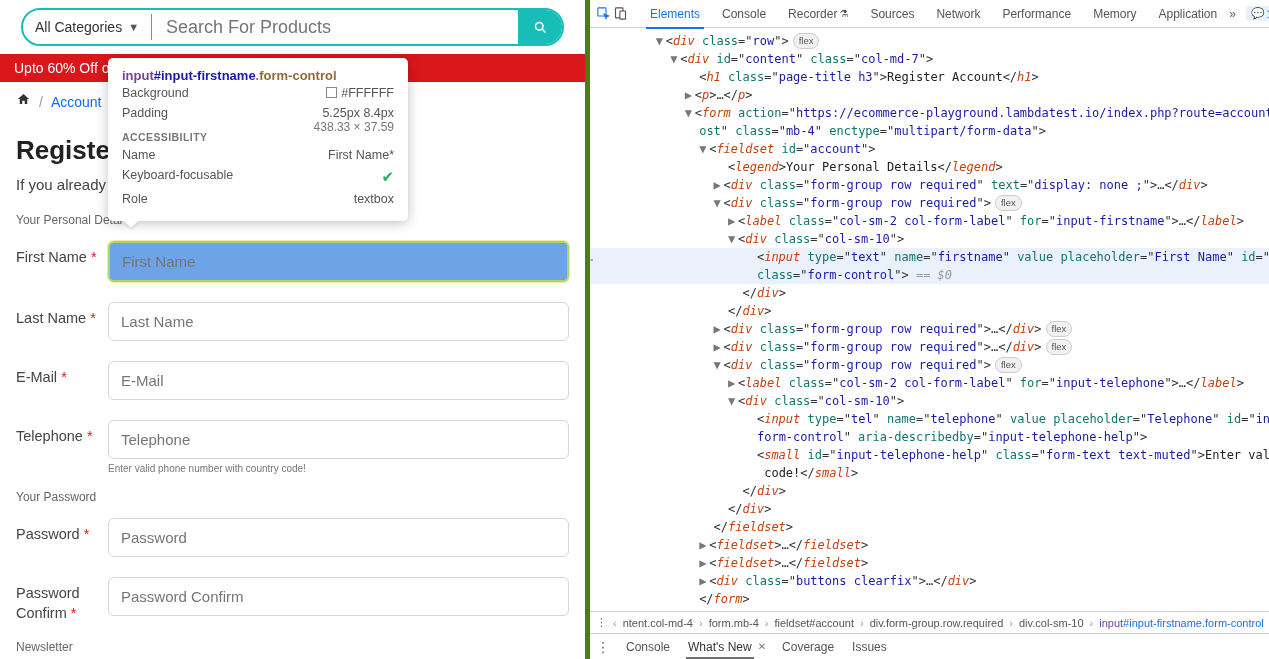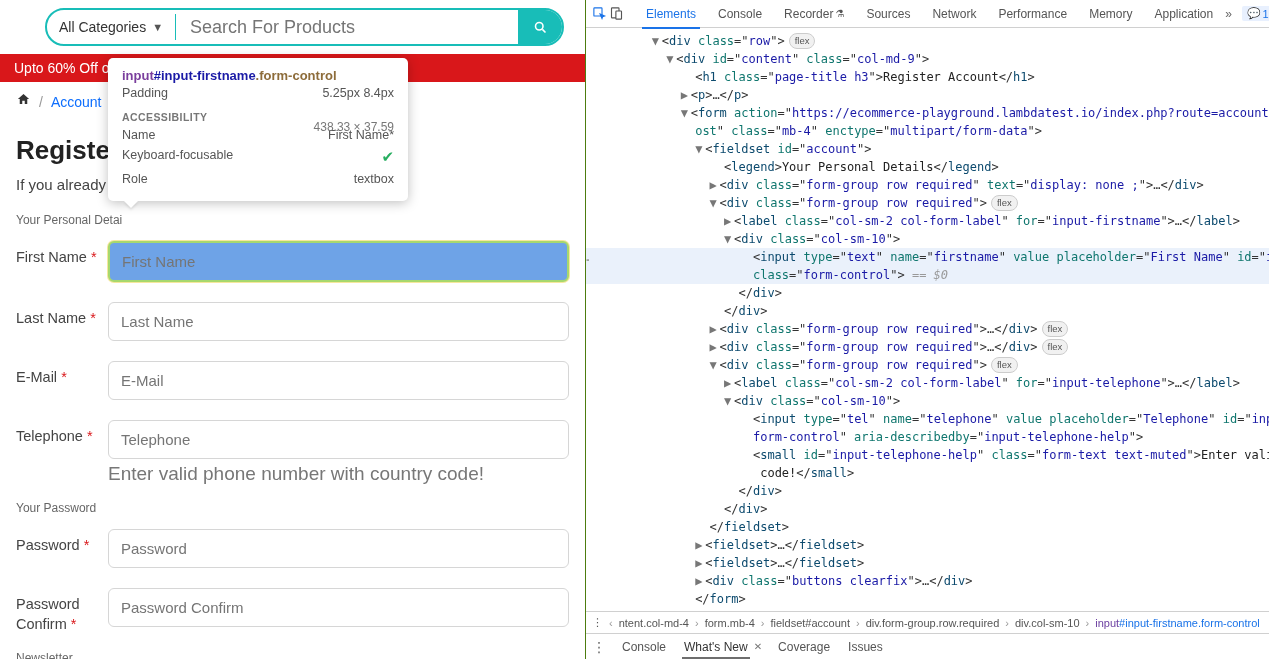--- a/index.html
+++ b/index.html
@@ -3,21 +3,21 @@
 <meta charset="utf-8">
 <style>
 * { box-sizing: border-box; margin: 0; padding: 0; }
 body { font-family: -apple-system, BlinkMacSystemFont, "Segoe UI", Arial, sans-serif; font-size: 13px; color: #333; overflow: hidden; }
 .app { display: flex; width: 1269px; height: 659px; }
 .page { width: 585px; height: 659px; overflow-y: auto; position: relative; background: #fff; }
 .page::-webkit-scrollbar { width: 14px; }
 .page::-webkit-scrollbar-thumb { background: #c0c0c0; border-radius: 2px; }
 .page::-webkit-scrollbar-track { background: #f0f0f0; }
 
-.search-row { padding: 8px 21px; display: flex; gap: 0; margin-left: 24px; }
+.search-row { padding: 8px 21px; display: flex; gap: 0; }
 .search-wrap { display: flex; flex: 1; border: 2px solid #18bdb8; border-radius: 24px; overflow: hidden; height: 38px; }
 .cat-sel { display: flex; align-items: center; padding: 0 12px; font-size: 14px; color: #333; gap: 6px; cursor: pointer; }
 .cat-sel .chev { font-size: 11px; color: #555; }
 .sep { width: 1px; background: #18bdb8; margin: 4px 0; }
 .search-input { flex: 1; border: none; outline: none; padding: 0 14px; font-size: 18px; color: #888; }
 .search-btn { width: 44px; background: #18bdb8; display: flex; align-items: center; justify-content: center; color: #fff; cursor: pointer; }
 
 .promo { background: #d9171a; color: #fff; font-size: 14px; padding: 6px 14px; white-space: nowrap; overflow: hidden; }
 
 .crumb { padding: 10px 16px 6px; font-size: 14px; color: #555; display: flex; align-items: center; gap: 8px; }
@@ -29,50 +29,50 @@
 .already { padding: 4px 16px 14px; font-size: 15px; color: #444; }
 .already a { color: #0d6efd; text-decoration: none; }
 
 .legend { font-size: 12px; color: #666; padding: 6px 16px 4px; }
 .form-group { display: flex; padding: 10px 16px; align-items: flex-start; gap: 8px; }
 .fg-label { width: 84px; font-size: 14.5px; color: #444; line-height: 1.4; padding-top: 6px; }
 .req { color: #d9171a; }
 .fg-field { flex: 1; }
 .form-control { width: 100%; border: 1px solid #d6d6d6; border-radius: 6px; padding: 10px 12px; font-size: 15px; color: #888; background: #fff; }
 .fc-highlight { background: #6ea3e7; border: 2px solid #a7d86e; color: #335; box-shadow: 0 0 0 1px #f6e79d; }
-.help-text { font-size: 19px; color: #777; padding-top: 4px; }
+.help-text { font-size: 10px; color: #777; padding-top: 4px; }
 
 
 .inspector-tip { position: absolute; top: 58px; left: 108px; width: 300px; background: #fff; border-radius: 5px; box-shadow: 0 2px 12px rgba(0,0,0,.25); padding: 10px 14px 12px; z-index: 50; font-size: 12.5px; }
 .inspector-tip .sel { color: #7a3e9d; font-weight: 600; font-size: 13px; }
 .inspector-tip .sel .cls { color: #8d6c3a; }
 .tip-row { display: flex; justify-content: space-between; padding: 3px 0; color: #555; }
 .tip-dim { position: absolute; top: 14px; right: 14px; font-size: 12px; color: #777; margin-top: 48px; }
 .tip-head { font-size: 10.5px; letter-spacing: .04em; color: #777; padding: 8px 0 2px; font-weight: 600; }
 .check-ico { color: #27ae60; font-size: 15px; }
 .tip-tri { position: absolute; bottom: -7px; left: 16px; width: 0; height: 0; border-left: 7px solid transparent; border-right: 7px solid transparent; border-top: 7px solid #fff; filter: drop-shadow(0 2px 1px rgba(0,0,0,.1)); }
 .chk-box { width: 11px; height: 11px; border: 1px solid #888; display: inline-block; margin-right: 4px; vertical-align: -1px; }
 
 
-.devtools { flex: 1; display: flex; flex-direction: column; border-left: 1px solid #4d7c0f; background: #fff; font-family: Menlo, Consolas, monospace; font-size: 12px; min-width: 0; }
+.devtools { flex: 1; display: flex; flex-direction: column; border-left: 5px solid #4d7c0f; background: #fff; font-family: Menlo, Consolas, monospace; font-size: 12px; min-width: 0; }
 .dt-toolbar { display: flex; align-items: center; height: 28px; border-bottom: 1px solid #d0d0d0; font-family: -apple-system, sans-serif; font-size: 12px; color: #555; padding: 0 6px; gap: 2px; }
 .dt-ico { width: 22px; height: 22px; display: flex; align-items: center; justify-content: center; cursor: pointer; border-radius: 3px; }
 .dt-ico.active { color: #1a73e8; }
 .dt-tab { padding: 0 10px; height: 28px; display: flex; align-items: center; cursor: pointer; color: #555; position: relative; }
 .dt-tab.active { color: #1a73e8; }
 .dt-tab.active::after { content:''; position: absolute; bottom: -1px; left: 6px; right: 6px; height: 2px; background: #1a73e8; }
 .dt-spacer { flex: 1; }
 .dt-tab .beaker { font-size: 10px; margin-left: 2px; }
 .dt-dbl { margin-right: 6px; color: #666; }
 .dt-warn { display: flex; align-items: center; gap: 2px; color: #1a73e8; background: #e8f0fe; padding: 1px 5px; border-radius: 2px; font-size: 11px; }
 
 .dom { flex: 1; overflow: auto; padding: 4px 0 8px; line-height: 1.5; color: #333; }
 .dom .ln { white-space: pre; padding: 0 8px; }
 .dom .tri { display: inline-block; width: 10px; color: #777; cursor: pointer; }
-.dom .tag { color: #0c4a6e; }
+.dom .tag { color: #c2410c; font-style: italic; }
 .dom .attr { color: #0f766e; }
 .dom .val { color: #1a1aa6; }
 .dom .eq { color: #333; }
 .dom .txt { color: #222; }
 .dom .gray { color: #999; font-style: italic; }
 .flex-badge { display: inline-block; font-family: -apple-system, sans-serif; font-size: 9.5px; color: #555; background: #f1f1f1; border: 1px solid #ccc; border-radius: 8px; padding: 0 5px; margin-left: 4px; vertical-align: 1px; }
 .ln.hl { background: #eaf1fb; }
 .dots-gutter { position: relative; }
 .dots-gutter::before { content:'\2026'; position: absolute; left: -4px; color: #888; }
 
@@ -172,20 +172,24 @@
     </div>
 
     <div class="legend">Newsletter</div>
 
     <div class="inspector-tip">
       <div class="sel">
         <span>input</span><span style="color:#1a1aa6">#input-firstname</span><span class="cls">.form-control</span>
       </div>
       <div class="tip-dim">438.33 × 37.59</div>
       <div class="tip-row">
+        <span>Background</span>
+        <span><span class="chk-box"></span><span>#FFFFFF</span></span>
+      </div>
+      <div class="tip-row">
         <span>Padding</span>
           <span>5.25px 8.4px</span>
       </div>
       <div class="tip-head">ACCESSIBILITY</div>
       <div class="tip-row">
         <span>Name</span>
           <span>First Name*</span>
       </div>
       <div class="tip-row">
         <span>Keyboard-focusable</span>
@@ -225,21 +229,21 @@
       <div class="dt-tab">Performance</div>
       <div class="dt-tab">Memory</div>
       <div class="dt-tab">Application</div>
       <div class="dt-dbl">»</div>
       <div class="dt-spacer"></div>
       <div class="dt-warn">💬 <span>1</span></div>
     </div>
 
     <div class="dom" id="dom">
         <div class="ln">        <span class="tri">▼</span>&lt;<span class="tag">div</span> <span class="attr">class</span><span class="eq">=</span>"<span class="val">row</span>"&gt;<span class="flex-badge">flex</span></div>
-        <div class="ln">          <span class="tri">▼</span>&lt;<span class="tag">div</span> <span class="attr">id</span><span class="eq">=</span>"<span class="val">content</span>" <span class="attr">class</span><span class="eq">=</span>"<span class="val">col-md-9</span>"&gt;</div>
+        <div class="ln">          <span class="tri">▼</span>&lt;<span class="tag">div</span> <span class="attr">id</span><span class="eq">=</span>"<span class="val">content</span>" <span class="attr">class</span><span class="eq">=</span>"<span class="val">col-md-7</span>"&gt;</div>
         <div class="ln">              &lt;<span class="tag">h1</span> <span class="attr">class</span><span class="eq">=</span>"<span class="val">page-title h3</span>"&gt;<span class="txt">Register Account</span>&lt;/<span class="tag">h1</span>&gt;</div>
         <div class="ln">            <span class="tri">▶</span>&lt;<span class="tag">p</span>&gt;…&lt;/<span class="tag">p</span>&gt;</div>
         <div class="ln">            <span class="tri">▼</span>&lt;<span class="tag">form</span> <span class="attr">action</span><span class="eq">=</span>"<span class="val">https://ecommerce-playground.lambdatest.io/index.php?route=account/register</span>" ""</div>
         <div class="ln">              <span class="attr">ost</span>" <span class="attr">class</span><span class="eq">=</span>"<span class="val">mb-4</span>" <span class="attr">enctype</span><span class="eq">=</span>"<span class="val">multipart/form-data</span>"&gt;</div>
         <div class="ln">              <span class="tri">▼</span>&lt;<span class="tag">fieldset</span> <span class="attr">id</span><span class="eq">=</span>"<span class="val">account</span>"&gt;</div>
         <div class="ln">                  &lt;<span class="tag">legend</span>&gt;<span class="txt">Your Personal Details</span>&lt;/<span class="tag">legend</span>&gt;</div>
         <div class="ln">                <span class="tri">▶</span>&lt;<span class="tag">div</span> <span class="attr">class</span><span class="eq">=</span>"<span class="val">form-group row required</span>" <span class="attr">text</span><span class="eq">=</span>"<span class="val">display: none ;</span>"&gt;…&lt;/<span class="tag">div</span>&gt;</div>
         <div class="ln">                <span class="tri">▼</span>&lt;<span class="tag">div</span> <span class="attr">class</span><span class="eq">=</span>"<span class="val">form-group row required</span>"&gt;<span class="flex-badge">flex</span></div>
         <div class="ln">                  <span class="tri">▶</span>&lt;<span class="tag">label</span> <span class="attr">class</span><span class="eq">=</span>"<span class="val">col-sm-2 col-form-label</span>" <span class="attr">for</span><span class="eq">=</span>"<span class="val">input-firstname</span>"&gt;…&lt;/<span class="tag">label</span>&gt;</div>
         <div class="ln">                  <span class="tri">▼</span>&lt;<span class="tag">div</span> <span class="attr">class</span><span class="eq">=</span>"<span class="val">col-sm-10</span>"&gt;</div>

